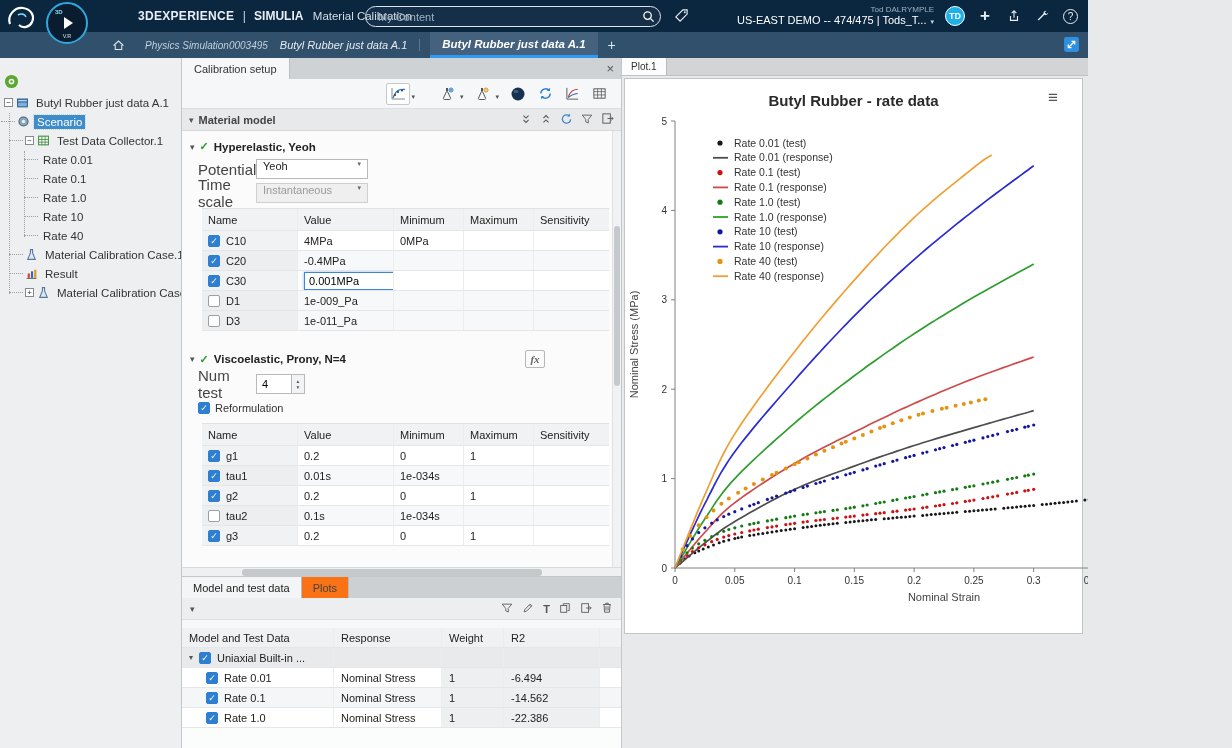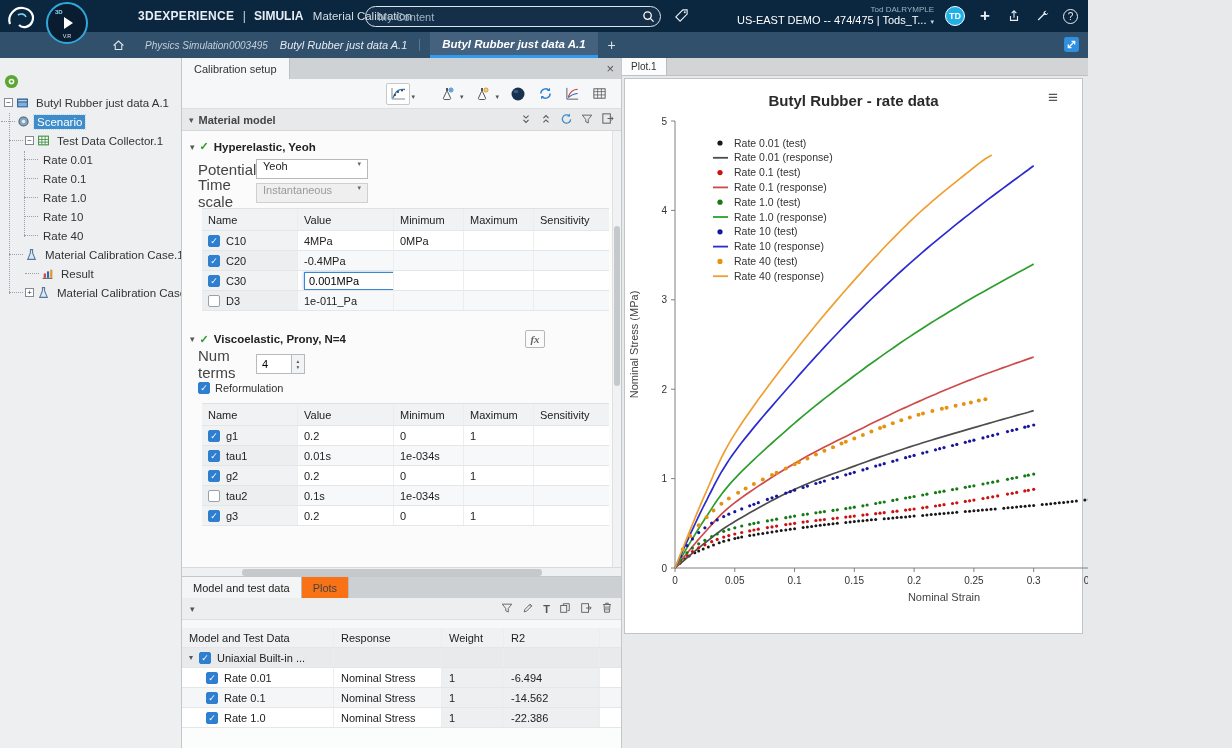--- a/index.html
+++ b/index.html
@@ -282,21 +282,21 @@
           </div>
           <div class="trow" style="padding-left: 19px;">
             <span class="stub"></span>
             <span class="ticon">
               <svg viewBox="0 0 12 12">
                 <path d="M5 1.5h2v3l2.5 6h-7L5 4.5z" fill="#dce9f5" stroke="#55789c"></path>
               </svg>
             </span>
             <span class="tlabel">Material Calibration Case.1</span>
           </div>
-          <div class="trow" style="padding-left: 35px;">
+          <div class="trow" style="padding-left: 19px;">
             <span class="stub"></span>
             <span class="ticon">
               <svg viewBox="0 0 12 12">
                 <path d="M1.5 10.5h9" stroke="#666"></path>
                 <rect x="2.5" y="6" width="2" height="4" fill="#cc4433"></rect>
                 <rect x="5.5" y="4" width="2" height="6" fill="#3366bb"></rect>
                 <rect x="8.5" y="2.5" width="2" height="7.5" fill="#dd9922"></rect>
               </svg>
             </span>
             <span class="tlabel">Result</span>
@@ -463,41 +463,53 @@
                 <div class="pt-cell c1">
                   <input class="editinp" value="0.001MPa" style="">
                 </div>
                 <div class="pt-cell c2"></div>
                 <div class="pt-cell c3"></div>
                 <div class="pt-cell c4"></div>
               </div>
               <div class="pt-row alt">
                 <div class="pt-cell c0 namecell">
                   <span class="cb"></span>
+                  <span class="pname">D1</span>
+                </div>
+                <div class="pt-cell c1">
+                  <span>1e-009_Pa</span>
+                </div>
+                <div class="pt-cell c2"></div>
+                <div class="pt-cell c3"></div>
+                <div class="pt-cell c4"></div>
+              </div>
+              <div class="pt-row alt">
+                <div class="pt-cell c0 namecell">
+                  <span class="cb"></span>
                   <span class="pname">D3</span>
                 </div>
                 <div class="pt-cell c1">
                   <span>1e-011_Pa</span>
                 </div>
                 <div class="pt-cell c2"></div>
                 <div class="pt-cell c3"></div>
                 <div class="pt-cell c4"></div>
               </div>
             </div>
         </div>
 
         <div class="sec" style="margin-top:14px">
           <div class="sec-title">
             <span class="caret">▾</span>
             <span class="greencheck">✓</span>
             <span>Viscoelastic, Prony, N=4</span>
             <span class="fxbtn">fx</span>
           </div>
           <div class="field">
-            <label class="flabel">Num terms</label>
+            <label class="flabel">Num test</label>
             <div class="numbox">
               <span>4</span>
             </div>
             <div class="stepper">
               <span class="st">▴</span>
               <span class="st">▾</span>
             </div>
           </div>
           <div class="field reform">
             <span class="cb on">✓</span>

